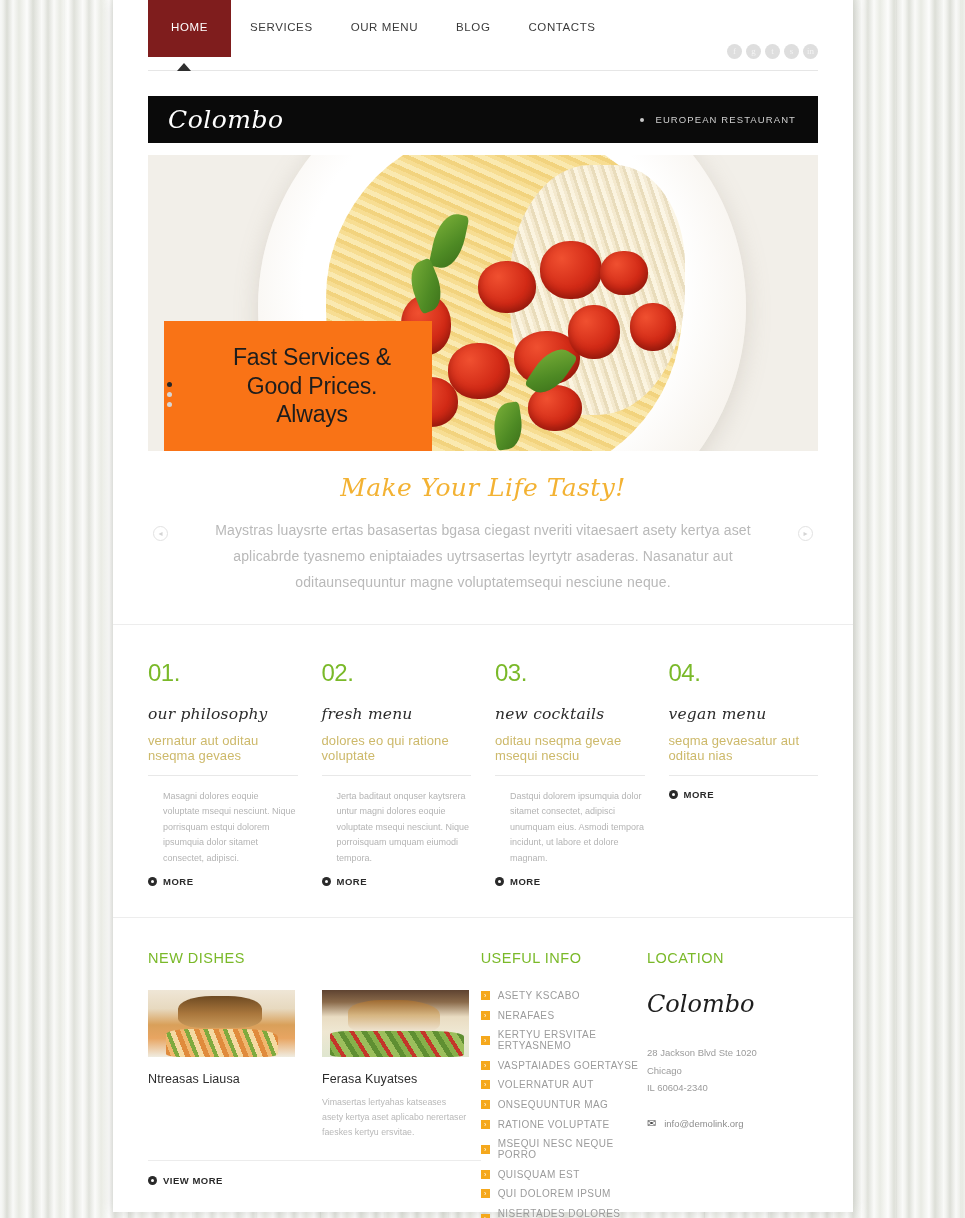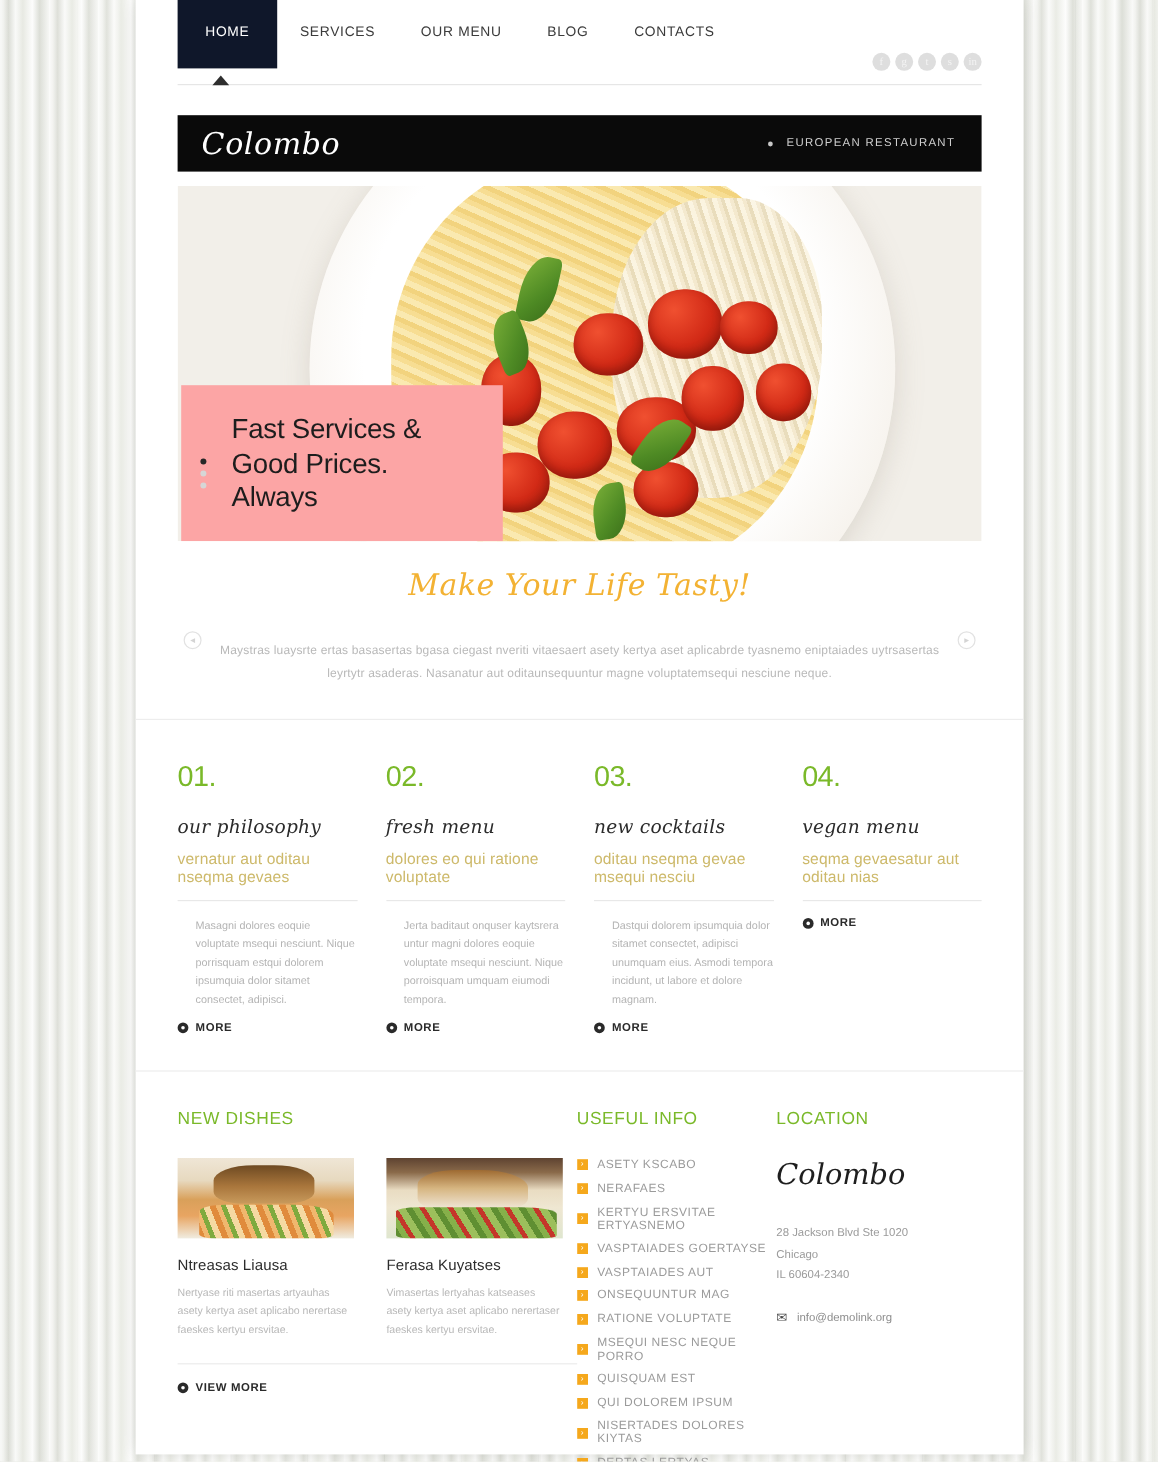--- a/index.html
+++ b/index.html
@@ -54,21 +54,21 @@
   .nav-item {
     font-size: 11.5px;
     letter-spacing: 0.6px;
     color: #3b3b3b;
     padding: 21px 19px 0 19px;
     height: 57px;
     cursor: pointer;
     white-space: nowrap;
   }
   .nav-item.active {
-    background: #0f172a;
+    background: #7f1d1d;
     color: #ffffff;
     padding-left: 23px;
     padding-right: 23px;
   }
   .nav-underline {
     position: absolute;
     left: 35px;
     right: 35px;
     top: 70px;
     height: 1px;
@@ -171,25 +171,25 @@
     background: radial-gradient(circle at 35% 30%, #f05030 0%, #d22a16 55%, #9d1c0d 100%);
     box-shadow: inset 0 -4px 8px rgba(100,12,6,0.45);
   }
   .basil {
     position: absolute;
     border-radius: 62% 12% 62% 12%;
     background: linear-gradient(130deg, #7fb33a 0%, #4e8a24 60%, #3a6d19 100%);
   }
   .hero-caption {
     position: absolute;
-    left: 3px; bottom: 0;
+    left: 16px; bottom: 0;
     width: 268px;
-    background: #fca5a5;
+    background: #f97316;
     padding: 22px 14px 22px 42px;
-    text-align: left;
+    text-align: center;
   }
   .hero-caption h2 {
     font-size: 23px;
     font-weight: normal;
     color: #1d1d1d;
     line-height: 1.25;
     letter-spacing: -0.2px;
   }
   .hero-dots {
     position: absolute;
@@ -208,23 +208,23 @@
     position: relative;
   }
   .tasty-title {
     font-family: "DejaVu Serif", serif;
     font-style: italic;
     font-size: 25px;
     color: #f3b233;
     letter-spacing: 0.4px;
   }
   .tasty-copy {
-    margin: 32px auto 0 auto;
+    margin: 16px auto 0 auto;
     width: 600px;
-    font-size: 10px;
+    font-size: 14px;
     color: #b9b9b9;
     line-height: 1.85;
     letter-spacing: 0.15px;
   }
   .tarrow {
     position: absolute;
     top: 75px;
     width: 15px; height: 15px;
     border-radius: 50%;
     border: 1px solid #e2e2e2;
@@ -565,21 +565,20 @@
   <div class="divider"></div>
 
   <div class="lower">
 
     <div class="col-dishes">
       <div class="sec-head">NEW DISHES</div>
       <div class="dishes">
         <div class="dish">
           <div class="dish-img dish-a"></div>
           <div class="dish-name">Ntreasas Liausa</div>
-          <div class="dish-desc">Nertyase riti masertas artyauhas asety kertya aset aplicabo nerertase faeskes kertyu ersvitae.</div>
         </div>
         <div class="dish">
           <div class="dish-img dish-b"></div>
           <div class="dish-name">Ferasa Kuyatses</div>
           <div class="dish-desc">Vimasertas lertyahas katseases asety kertya aset aplicabo nerertaser faeskes kertyu ersvitae.</div>
         </div>
       </div>
       <div class="dish-rule"></div>
       <div class="more">
         <span class="more-ico"></span>
@@ -601,21 +600,21 @@
         <li class="info-li">
             <span class="info-bullet">›</span>
             <span class="info-txt">KERTYU ERSVITAE ERTYASNEMO</span>
           </li>
         <li class="info-li">
             <span class="info-bullet">›</span>
             <span class="info-txt">VASPTAIADES GOERTAYSE</span>
           </li>
         <li class="info-li">
             <span class="info-bullet">›</span>
-            <span class="info-txt">VASPTAIADES AUT</span>
+            <span class="info-txt">VOLERNATUR AUT</span>
           </li>
         <li class="info-li">
             <span class="info-bullet">›</span>
             <span class="info-txt"> ONSEQUUNTUR MAG</span>
           </li>
         <li class="info-li">
             <span class="info-bullet">›</span>
             <span class="info-txt">RATIONE VOLUPTATE</span>
           </li>
         <li class="info-li">

